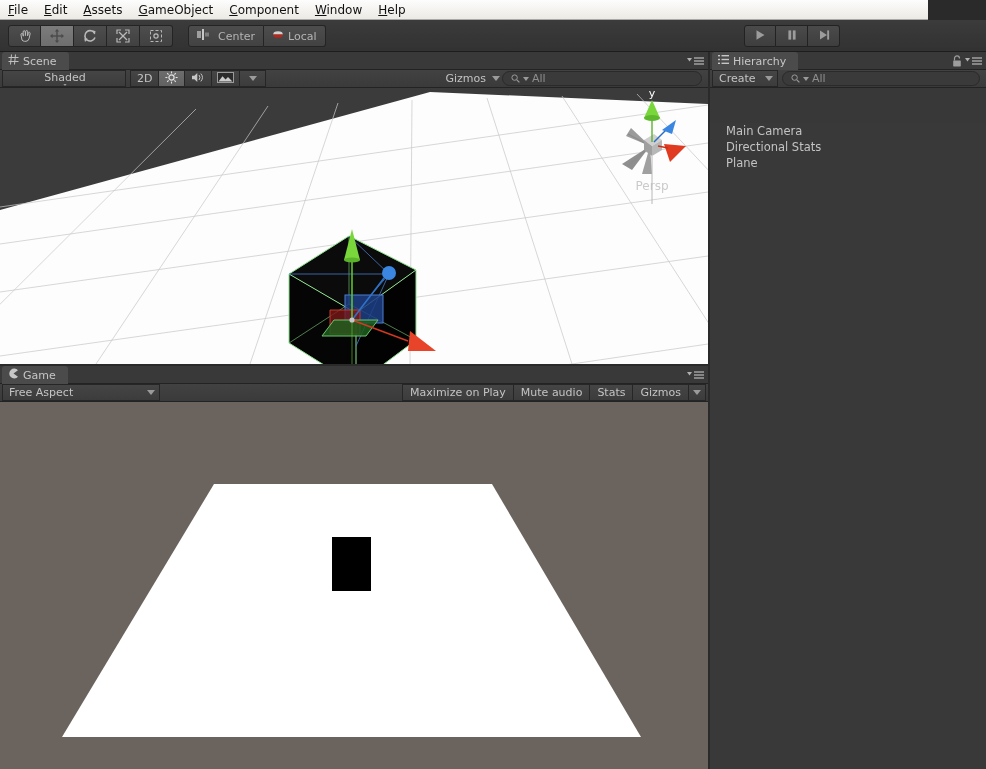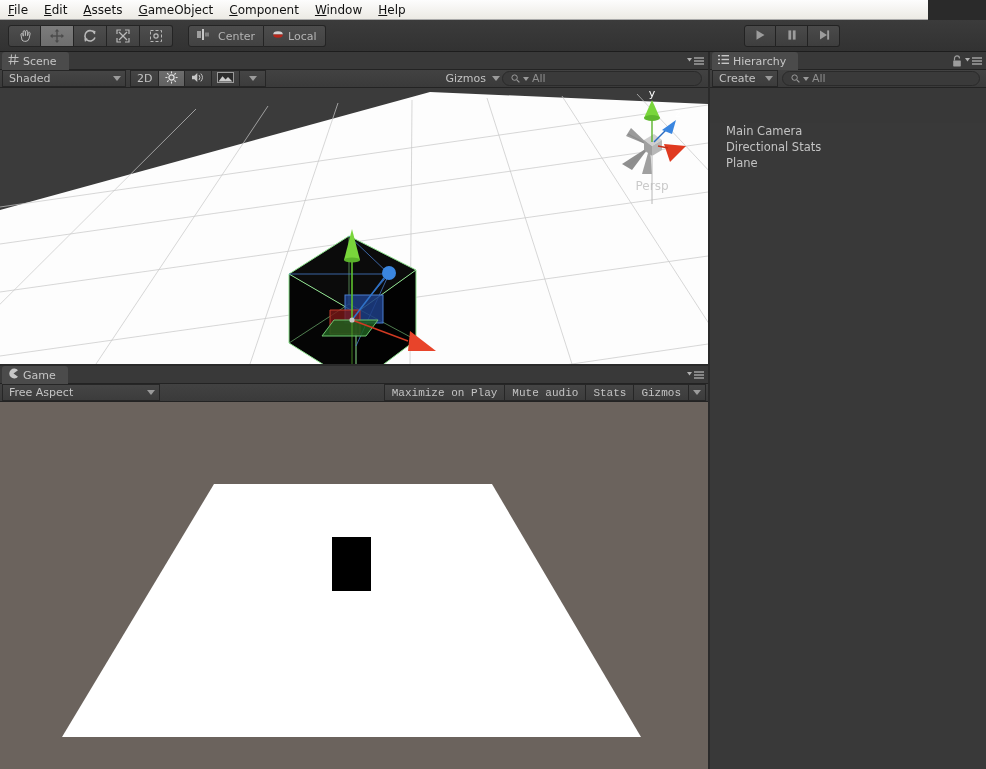--- a/index.html
+++ b/index.html
@@ -119,21 +119,21 @@
   .game-toolbar {
     position:absolute; left:0; top:18px; width:708px; height:18px;
     background: linear-gradient(#424242,#3a3a3a);
     border-bottom:1px solid #232323;
     display:flex; align-items:center;
   }
   .gbtn {
     height:17px; display:flex; align-items:center; justify-content:flex-start;
     background: linear-gradient(#454545,#3c3c3c);
     border:1px solid #262626; border-left:0; color:#c3c3c3; font-size:11px;
-    padding:0 7px; cursor:pointer; white-space:nowrap;font-family:Liberation Mono, monospace;
+    padding:0 7px; cursor:pointer; white-space:nowrap;
   }
   .game-view {
     position:absolute; left:0; top:36px; width:708px; height:367px;
     background:#6b635d; overflow:hidden;
   }
 
   
   .hier-panel { position:absolute; left:710px; top:52px; width:276px; height:717px; background:#383838; }
   .hier-toolbar {
     position:absolute; left:0; top:18px; width:276px; height:18px;
@@ -298,21 +298,21 @@
           <g stroke="#b0b0b0" stroke-width="1.3">
               <path d="M7 2 H17"></path>
               <path d="M7 5 H17"></path>
               <path d="M7 8 H17"></path>
             </g>
         </svg>
       </div>
     </div>
 
     <div class="scene-toolbar">
-      <div class="dropdown" style="width:124px; margin-left:2px;">
+      <div class="dropdown" style="width:124px; margin-left:2px;flex-direction:column;">
         <span>Shaded</span>
         <svg width="8" height="5" viewBox="0 0 8 5">
             <path d="M0 0 L8 0 L4 5 Z" fill="#9b9b9b"></path>
           </svg>
       </div>
       <div class="sbtn" style="margin-left:4px; border-left:1px solid #262626;">
         <span>2D</span>
       </div>
       <div class="sbtn on">
         <span>

